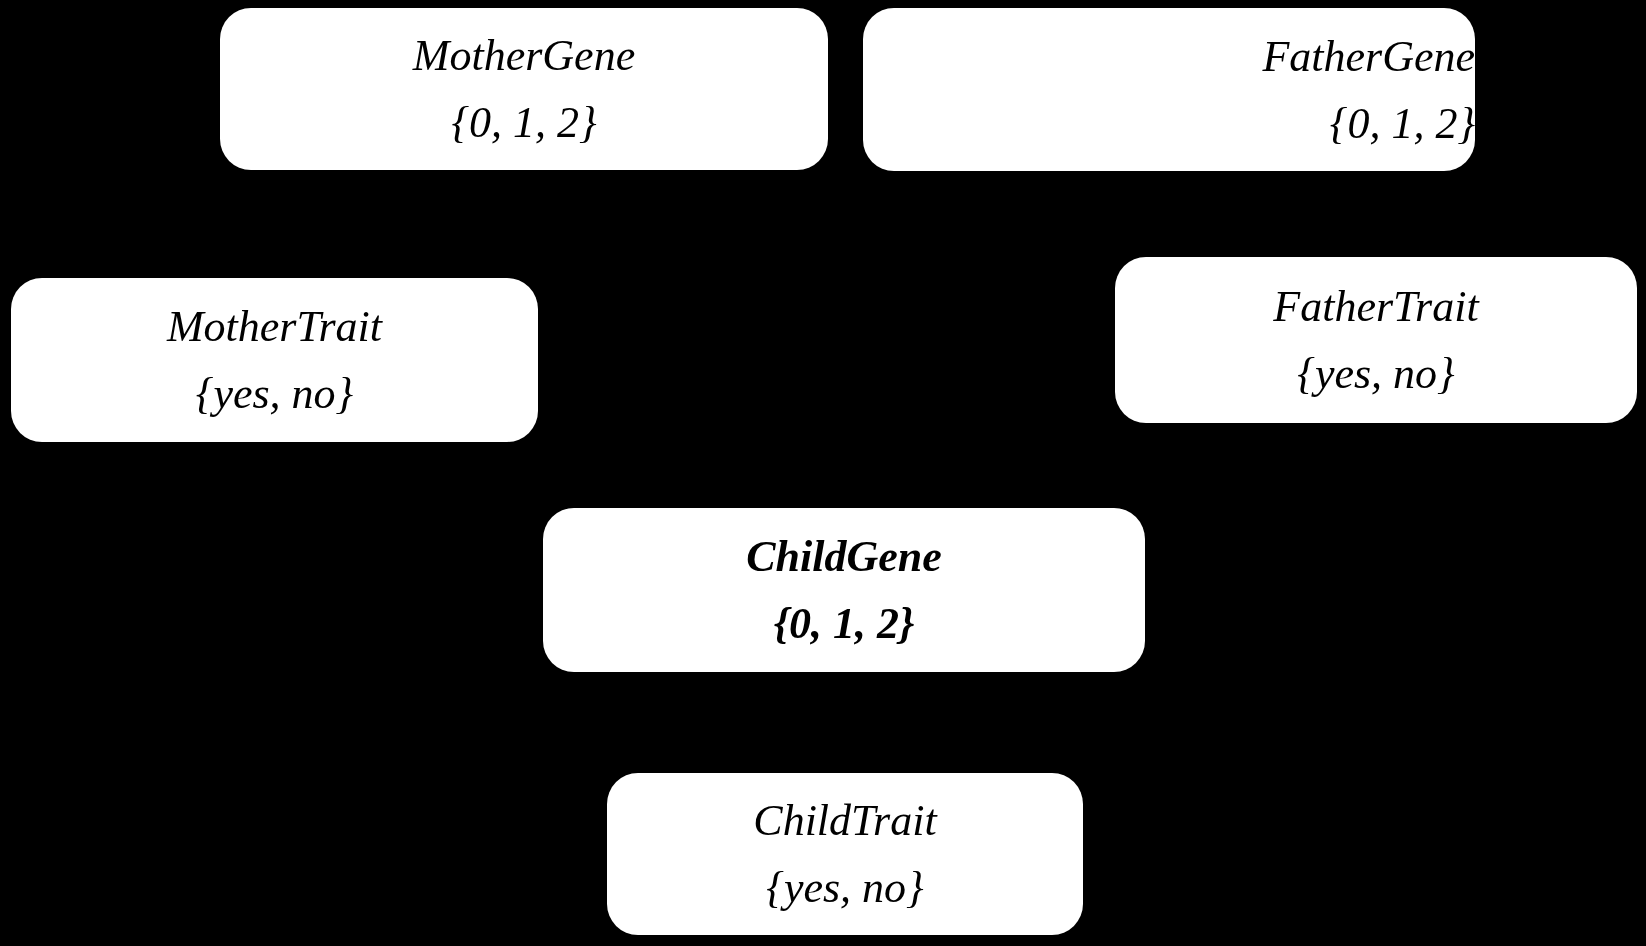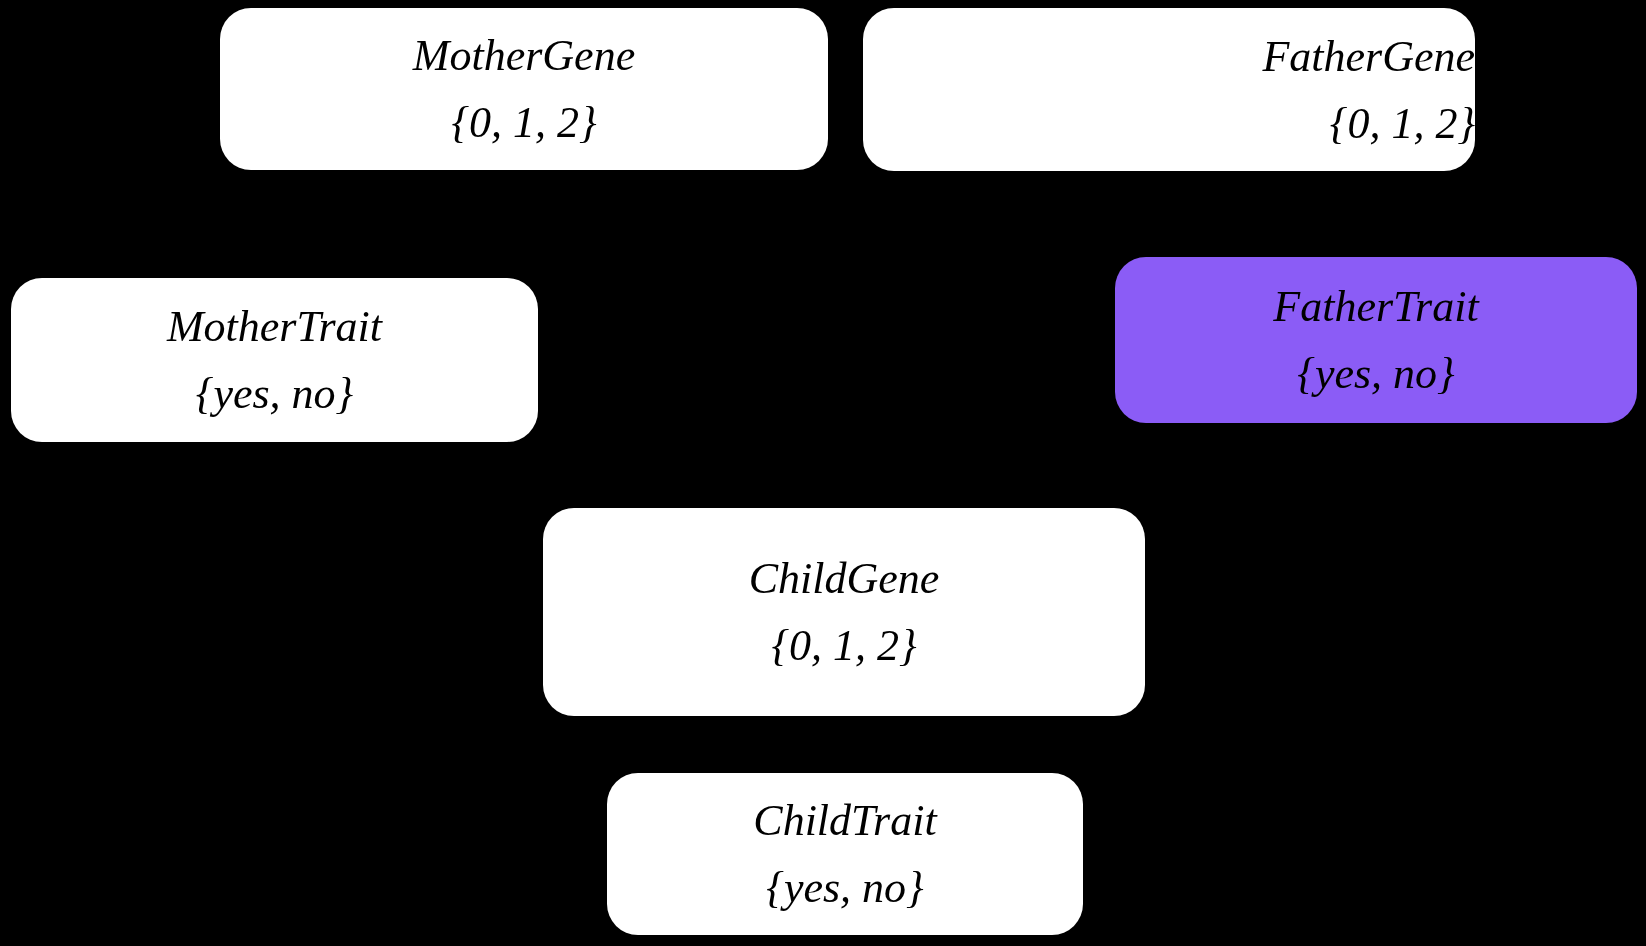--- a/index.html
+++ b/index.html
@@ -28,21 +28,21 @@
     white-space: nowrap;
   }
   .node-name, .node-domain {
     display: block;
   }
   
   .node-mother-gene  { left: 220px;  top: 8px;   width: 608px; height: 162px; }
   .node-father-gene  { left: 863px;  top: 8px;   width: 612px; height: 163px; }
   .node-mother-trait { left: 11px;   top: 258px; width: 527px; height: 164px; margin-top: 20px; }
   .node-father-trait { left: 1115px; top: 257px; width: 522px; height: 166px; }
-  .node-child-gene   { left: 543px;  top: 508px; width: 602px; height: 208px; }
+  .node-child-gene   { left: 543px;  top: 508px; width: 602px; height: 164px; font-weight: bold; }
   .node-child-trait  { left: 607px;  top: 773px; width: 476px; height: 162px; }
 </style>
 </head>
 <body>
 
 <div class="canvas" style="background: rgb(0, 0, 0);">
 
   <div class="node node-mother-gene" style="background: rgb(255, 255, 255); color: rgb(0, 0, 0);">
     <span class="node-name">MotherGene</span>
     <span class="node-domain">{0, 1, 2}</span>
@@ -51,21 +51,21 @@
   <div class="node node-father-gene" style="background: rgb(255, 255, 255); color: rgb(0, 0, 0); align-items: flex-end;">
     <span class="node-name">FatherGene</span>
     <span class="node-domain">{0, 1, 2}</span>
   </div>
 
   <div class="node node-mother-trait" style="background: rgb(255, 255, 255); color: rgb(0, 0, 0);">
     <span class="node-name">MotherTrait</span>
     <span class="node-domain">{yes, no}</span>
   </div>
 
-  <div class="node node-father-trait" style="background: #8b5cf6; color: rgb(0, 0, 0);">
+  <div class="node node-father-trait" style="background: #ffffff; color: rgb(0, 0, 0);">
     <span class="node-name">FatherTrait</span>
     <span class="node-domain">{yes, no}</span>
   </div>
 
   <div class="node node-child-gene" style="background: rgb(255, 255, 255); color: rgb(0, 0, 0);">
     <span class="node-name">ChildGene</span>
     <span class="node-domain">{0, 1, 2}</span>
   </div>
 
   <div class="node node-child-trait" style="background: #ffffff; color: rgb(0, 0, 0);">

